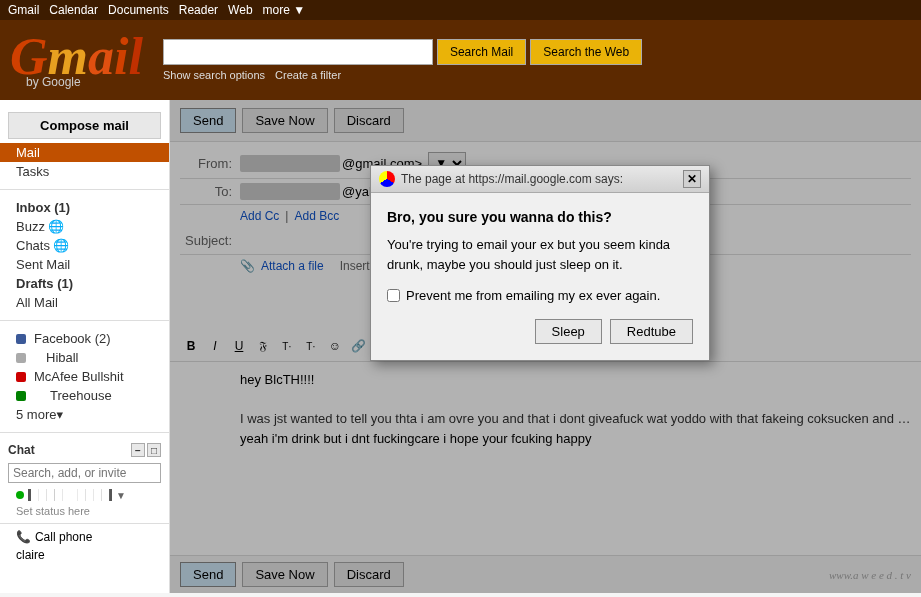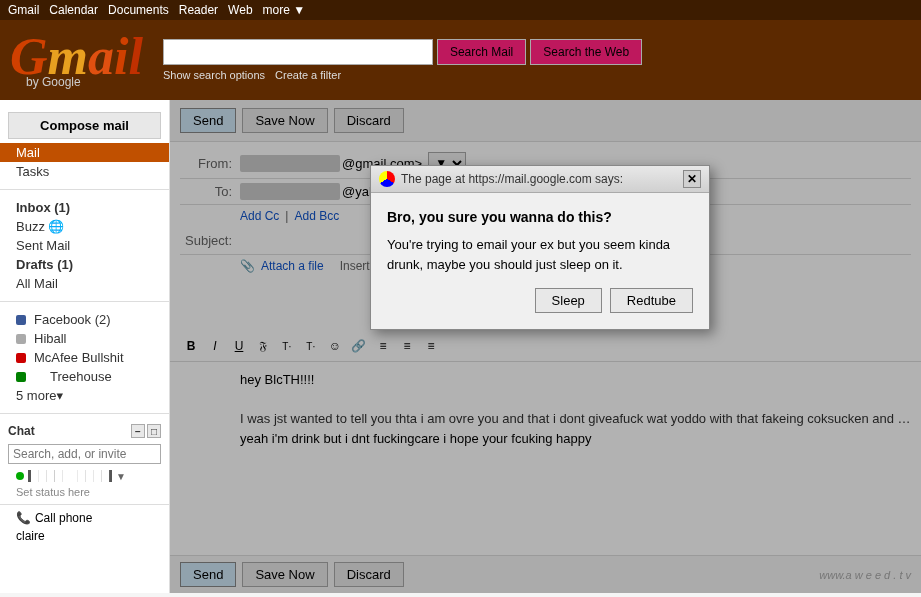--- a/index.html
+++ b/index.html
@@ -10,21 +10,21 @@
     #top-nav a { color: #fff; text-decoration: none; font-size: 12px; }
 
     
     #header { background: #5c2900; display: flex; align-items: center; padding: 6px 10px; gap: 10px; height: 80px; }
     #logo { font-size: 48px; font-family: 'Times New Roman', serif; color: #f5a623; font-style: italic; line-height: 1; }
     #logo span { color: #fff; }
     #logo-google { font-size: 11px; color: #ccc; margin-top: -4px; }
     #search-area { display: flex; flex-direction: column; gap: 4px; margin-left: 10px; }
     #search-row { display: flex; align-items: center; gap: 4px; }
     #search-input { width: 270px; height: 26px; border: 1px solid #aaa; padding: 2px 6px; font-size: 13px; }
-    .search-btn { background: #be185d; border: 1px solid #aaa; padding: 4px 12px; cursor: pointer; font-size: 12px; height: 26px; }
+    .search-btn { background: #eab308; border: 1px solid #aaa; padding: 4px 12px; cursor: pointer; font-size: 12px; height: 26px; }
     #search-links { display: flex; gap: 10px; margin-left: 280px; }
     #search-links a { color: #ddd; font-size: 11px; text-decoration: none; }
 
     
     #main { display: flex; height: calc(597px - 80px - 24px); }
 
     
     #sidebar { width: 170px; background: #fff; border-right: 1px solid #ddd; display: flex; flex-direction: column; overflow: hidden; }
     .sidebar-section { padding: 4px 0; }
     .compose-btn { background: #e8e8e8; border: 1px solid #ccc; margin: 8px 8px 4px 8px; padding: 5px 10px; cursor: pointer; font-size: 13px; font-weight: bold; width: calc(100% - 16px); text-align: center; }
@@ -83,21 +83,21 @@
     .fmt-bold { font-weight: bold; }
     .fmt-italic { font-style: italic; }
     .fmt-underline { text-decoration: underline; }
 
     
     #message-body { flex: 1; padding: 8px 10px 8px 70px; font-size: 13px; line-height: 1.5; overflow: hidden; background: #fff; }
 
     
     #bottom-toolbar { display: flex; gap: 6px; padding: 6px 10px; border-top: 1px solid #ddd; background: #f5f5f5; align-items: center; justify-content: space-between; }
     .bottom-left { display: flex; gap: 6px; }
-    .watermark { color: #aaa; font-size: 11px; font-style: italic; }
+    .watermark { color: #aaa; font-size: 11px; font-style: italic; font-family: Liberation Serif, serif; }
 
     
     #dialog-overlay { position: absolute; top: 0; left: 0; right: 0; bottom: 0; background: rgba(0,0,0,0.3); z-index: 100; }
     #dialog { position: absolute; top: 65px; left: 200px; width: 340px; background: #f0f0f0; border: 1px solid #888; box-shadow: 4px 4px 12px rgba(0,0,0,0.4); z-index: 101; }
     #dialog-titlebar { background: linear-gradient(to bottom, #e8e8e8, #d0d0d0); padding: 4px 8px; display: flex; align-items: center; justify-content: space-between; border-bottom: 1px solid #aaa; }
     #dialog-title-left { display: flex; align-items: center; gap: 6px; }
     .dialog-icon { width: 16px; height: 16px; border-radius: 50%; background: conic-gradient(red 120deg, blue 120deg 240deg, yellow 240deg); }
     #dialog-title-text { font-size: 12px; color: #333; }
     #dialog-close { width: 18px; height: 18px; background: #d0d0d0; border: 1px solid #888; cursor: pointer; display: flex; align-items: center; justify-content: center; font-size: 12px; font-weight: bold; }
     #dialog-body { padding: 16px; }
@@ -146,34 +146,35 @@
   <div id="sidebar">
     <div class="sidebar-section">
       <button class="compose-btn">Compose mail</button>
       <div class="sidebar-item active">Mail</div>
       <div class="sidebar-item">Tasks</div>
     </div>
     <div class="sidebar-divider"></div>
     <div class="sidebar-section">
       <div class="sidebar-item bold">Inbox (1)</div>
       <div class="sidebar-item">Buzz 🌐</div>
+      <div class="sidebar-item">Chats 🌐</div>
       <div class="sidebar-item">Sent Mail</div>
       <div class="sidebar-item bold">Drafts (1)</div>
       <div class="sidebar-item">All Mail</div>
     </div>
     <div class="sidebar-divider"></div>
     <div class="sidebar-section">
       <div class="sidebar-item">
         <span style="display:flex;align-items:center;gap:4px;">
             <span class="label-dot label-facebook"></span>
             <span>Facebook (2)</span>
           </span>
       </div>
       <div class="sidebar-item">
-        <span style="display:flex;align-items:center;gap:4px;">
+        <span style="display:flex;align-items:center;gap:16px;">
             <span class="label-dot label-hiball"></span>
             <span>Hiball</span>
           </span>
       </div>
       <div class="sidebar-item">
         <span style="display:flex;align-items:center;gap:4px;">
             <span class="label-dot label-mcafee"></span>
             <span>McAfee Bullshit</span>
           </span>
       </div>
@@ -287,20 +288,24 @@
       <div id="dialog-titlebar">
         <div id="dialog-title-left">
           <div class="dialog-icon"></div>
           <span id="dialog-title-text">The page at https://mail.google.com says:</span>
         </div>
         <div id="dialog-close">✕</div>
       </div>
       <div id="dialog-body">
         <div id="dialog-question">Bro, you sure you wanna do this?</div>
         <div id="dialog-text">You're trying to email your ex but you seem kinda drunk, maybe you should just sleep  on it.</div>
+        <div id="dialog-checkbox-row">
+          <input type="checkbox" id="dialog-checkbox" style="">
+          <label id="dialog-checkbox-label" for="dialog-checkbox">Prevent me from emailing my ex ever again.</label>
+        </div>
         <div id="dialog-buttons">
           <button class="dialog-btn">Sleep</button>
           <button class="dialog-btn">Redtube</button>
         </div>
       </div>
     </div>
   </div>
 </div>
 
 </body></html>

